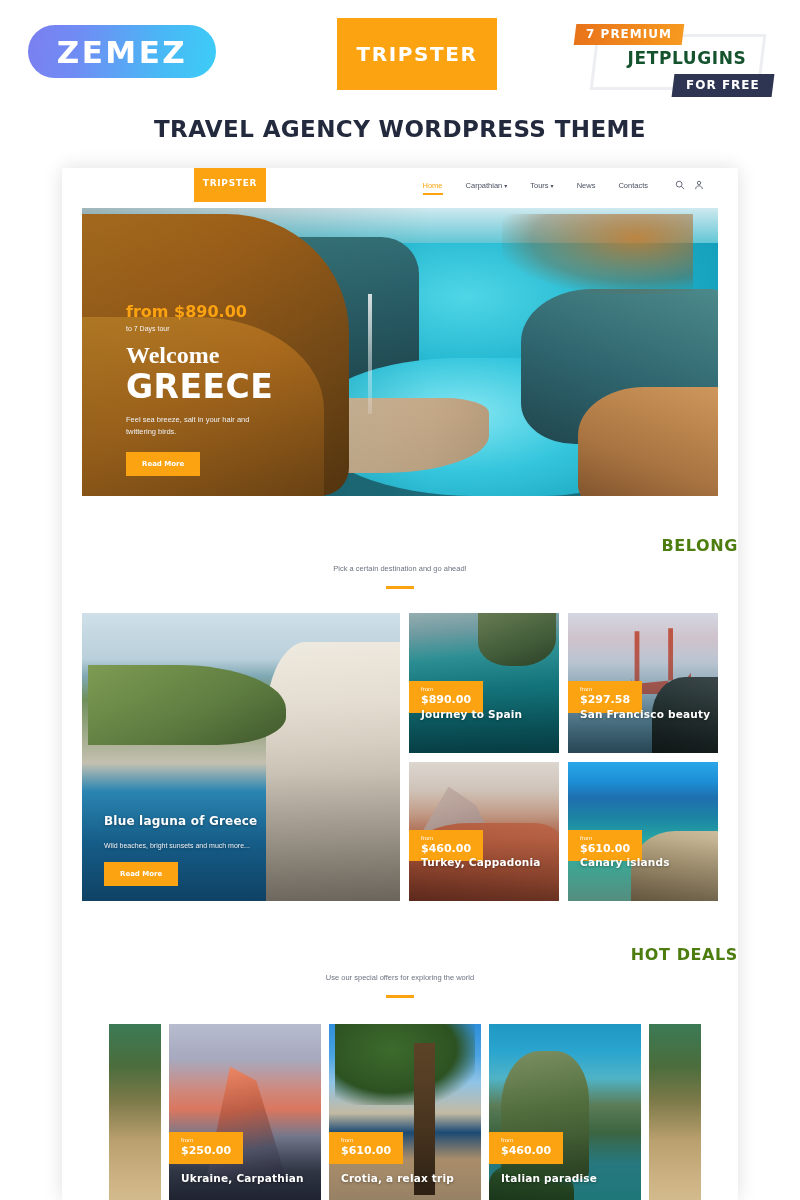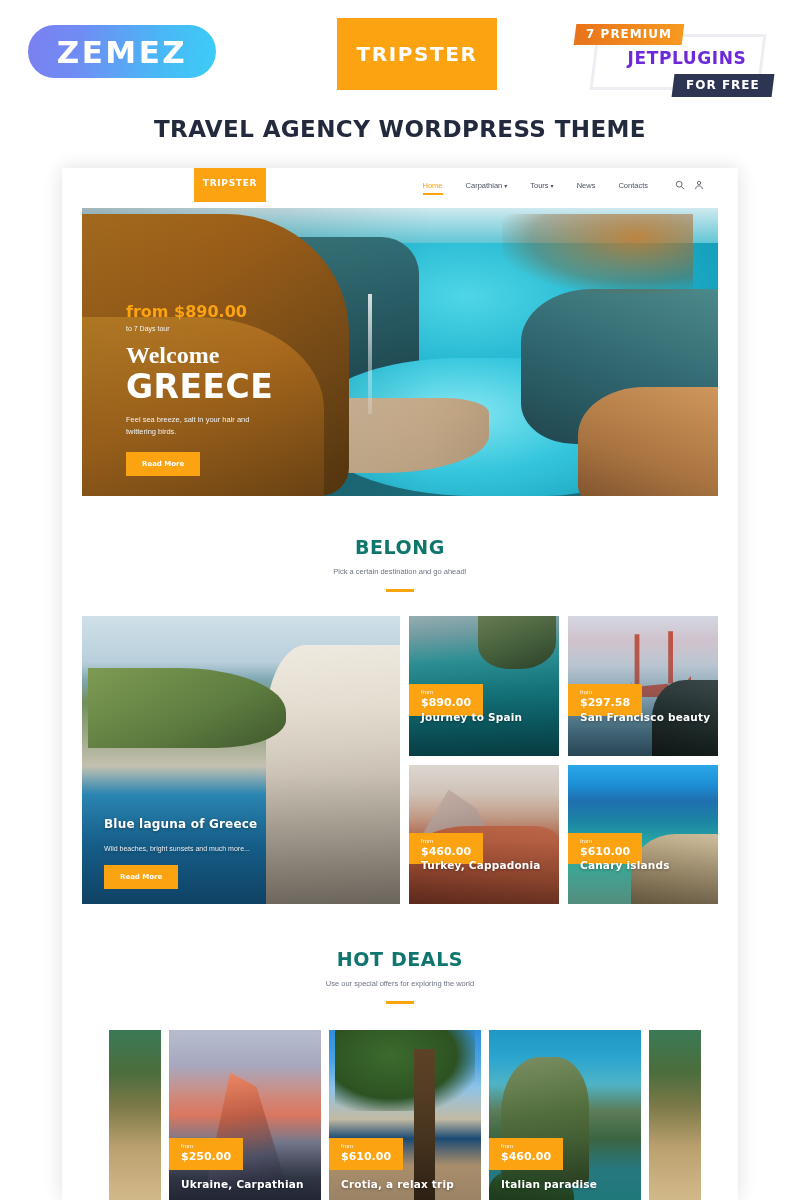--- a/index.html
+++ b/index.html
@@ -54,21 +54,21 @@
   .jet-white {
     position:absolute; left:18px; top:14px;
     width:170px; height:56px;
     background:#ffffff;
     border:3px solid #eceef2;
     transform:skewX(-7deg);
   }
   .jet-word {
     position:absolute; left:32px; top:28px;
     width:160px; text-align:center;
-    color:#6d28d9;
+    color:#14532d;
     font-size:17px; font-weight:bold; letter-spacing:0.6px;
     font-family:"DejaVu Sans", sans-serif;
     z-index:3;
   }
   .jet-premium {
     position:absolute; left:0px; top:4px;
     padding:3px 11px 4px 11px;
     background:linear-gradient(95deg,#e8731a 0%,#f79a20 100%);
     transform:skewX(-7deg);
     z-index:4;
@@ -217,22 +217,23 @@
     display:inline-block; margin-top:14px;
     background:#fca311; color:#ffffff;
     font-size:7px; font-weight:bold;
     padding:8px 16px; cursor:pointer;
     font-family:"DejaVu Sans",sans-serif;
   }
 
   
   .sec-head { text-align:center; }
   .sec-title {
-    color:#0f766e; font-size:19px; font-weight:bold; letter-spacing:0.6px;
+    color:#4d7c0f; font-size:16px; font-weight:bold; letter-spacing:0.6px;
     font-family:"DejaVu Sans",sans-serif;
+    text-align:right;
   }
   .sec-sub { color:#6d7381; font-size:7.5px; margin-top:9px; }
   .sec-rule { width:28px; height:3px; background:#fca311; margin:13px auto 0; }
 
   
   .belong-grid {
     display:flex; gap:9px;
     margin:24px 20px 0 20px;
   }
   .big-card {

